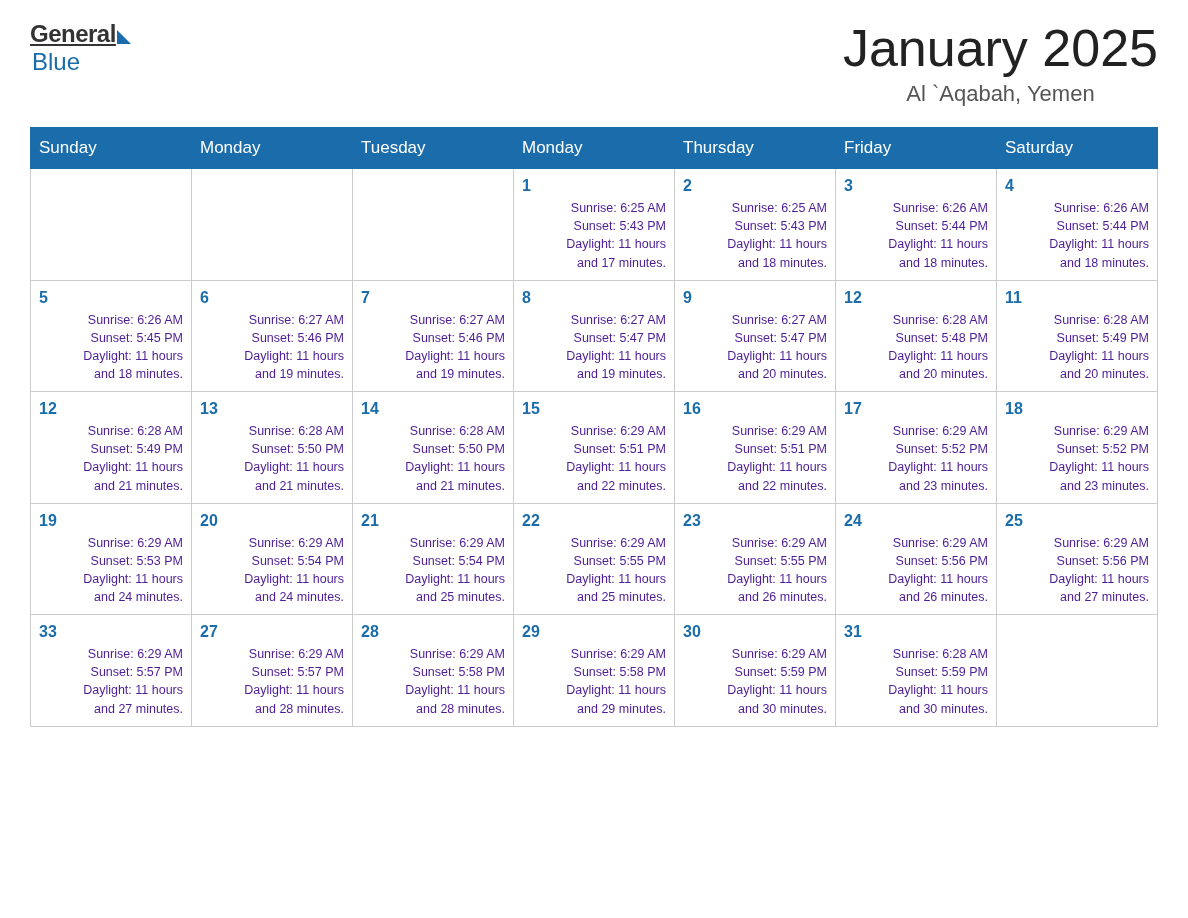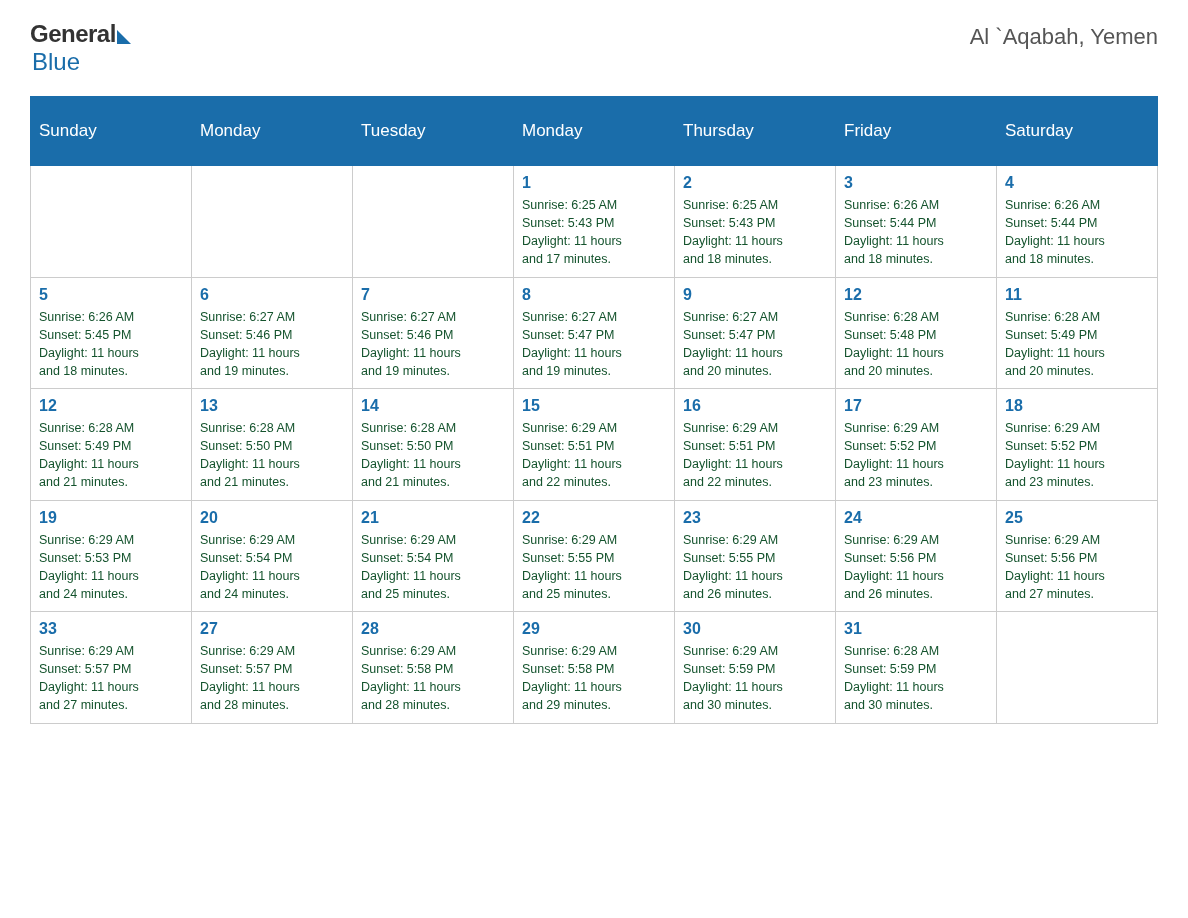--- a/index.html
+++ b/index.html
@@ -31,21 +31,21 @@
       margin-top: 4px;
       text-align: center;
     }
     .calendar {
       width: 100%;
       border-collapse: collapse;
     }
     .calendar thead th {
       background-color: #1a6daa;
       color: #fff;
-      padding: 24px 8px;
+      padding: 10px 8px;
       font-size: 17px;
       font-weight: normal;
       text-align: left;
       border: 1px solid #1a6daa;
     }
     .calendar tbody td {
       vertical-align: top;
       padding: 8px 8px;
       border: 1px solid #ccc;
       width: 14.28%;
@@ -54,40 +54,42 @@
       color: #333;
     }
     .day-number {
       font-size: 16px;
       font-weight: bold;
       color: #1a6daa;
       margin-bottom: 4px;
     }
     .day-info {
       font-size: 12.5px;
-      color: #14532d;
+      color: #4c1d95;
       line-height: 1.45;
+      text-align: right;
     }
     .empty-cell {
       background: #fff;
     }
     .logo-container {
       display: flex;
       flex-direction: column;
       align-items: flex-start;
     }
     .logo-row {
       display: flex;
       align-items: center;
     }
     .logo-word-general {
       font-size: 24px;
       font-weight: bold;
       color: #333;
       letter-spacing: -0.5px;
+      text-decoration: underline;
     }
     .logo-arrow {
       display: inline-block;
       width: 0;
       height: 0;
       border-style: solid;
       border-width: 14px 0 0 14px;
       border-color: transparent transparent transparent #1a6daa;
       margin-left: 1px;
       margin-top: 5px;
@@ -106,20 +108,21 @@
   <div class="logo-container">
     <div class="logo-row">
       <span class="logo-word-general">General</span>
       <span class="logo-arrow"></span>
     </div>
     <div class="logo-row">
       <span class="logo-word-blue">Blue</span>
     </div>
   </div>
   <div class="title-area">
+    <div class="month-title">January 2025</div>
     <div class="location-title">Al `Aqabah, Yemen</div>
   </div>
 </div>
 
 <table class="calendar">
   <thead>
     <tr>
     <th>Sunday</th>
         <th>Monday</th>
         <th>Tuesday</th>

